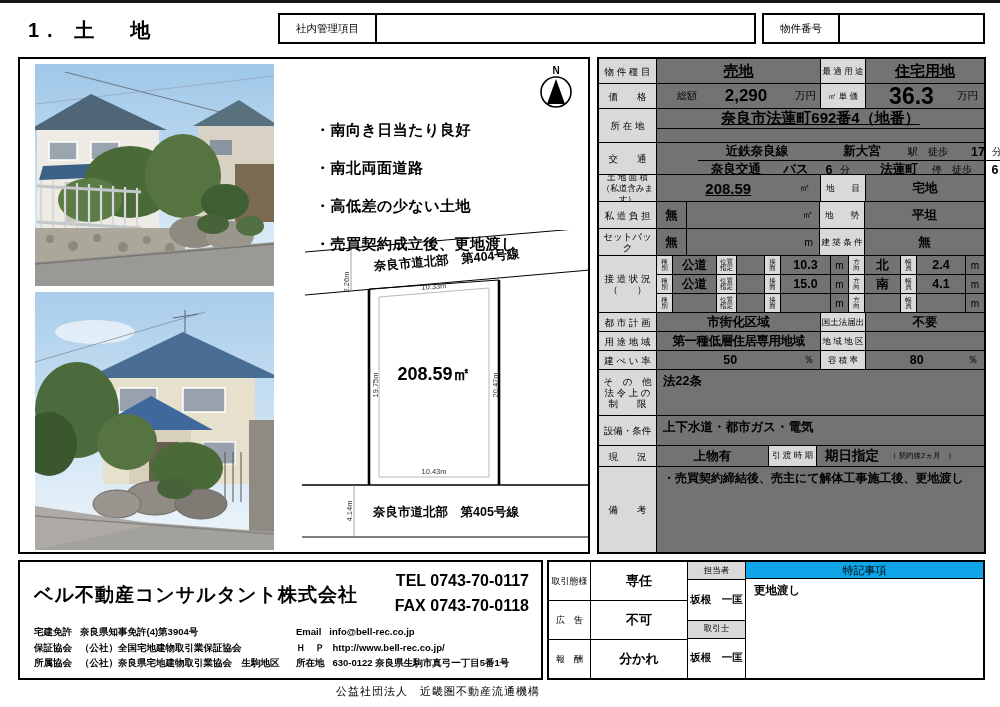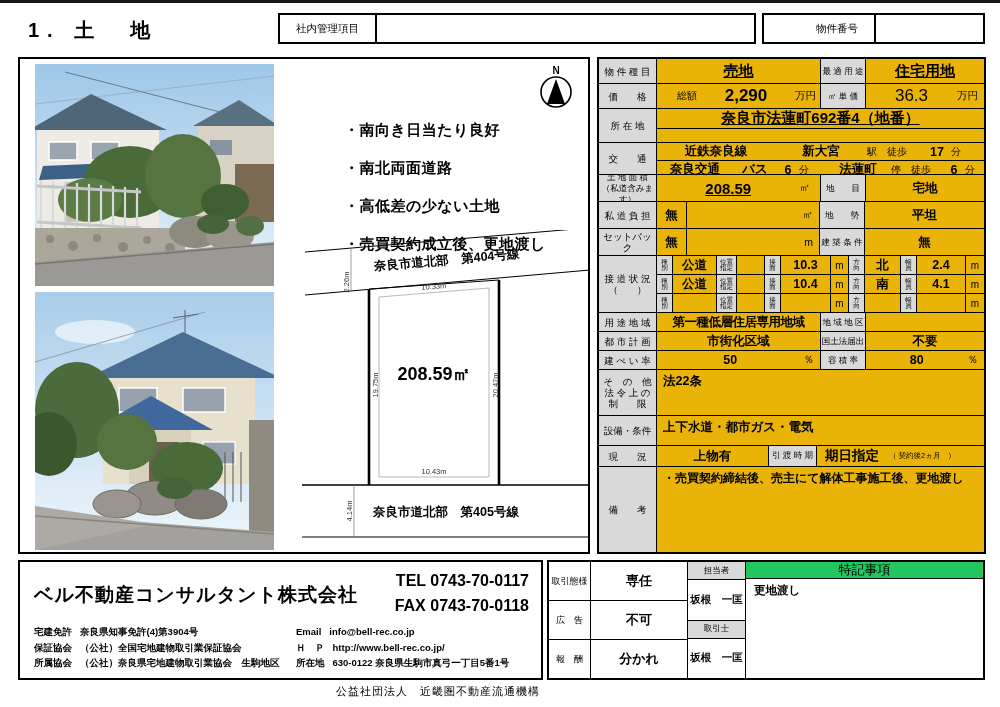--- a/index.html
+++ b/index.html
@@ -9,26 +9,26 @@
   }
   .topbar{position:absolute;left:0;top:0;width:1000px;height:3px;background:#161616;}
   
   .page-title{position:absolute;left:28px;top:17px;font-size:20px;font-weight:700;letter-spacing:8px;}
   .hdr-box{position:absolute;top:13px;height:31px;border:2px solid #000;display:flex;box-sizing:border-box;background:#fff;}
   .hdr-box .lbl{border-right:2px solid #000;font-size:10.5px;display:flex;align-items:center;justify-content:center;box-sizing:border-box;}
   .hdr-box .val{flex:1;}
   
   .left-panel{position:absolute;left:18px;top:57px;width:572px;height:497px;border:2px solid #000;box-sizing:border-box;background:#fff;}
   .photo{position:absolute;left:15px;width:239px;display:block;}
-  .bullets{position:absolute;left:324px;top:62px;width:240px;}
+  .bullets{position:absolute;left:295px;top:62px;width:240px;}
   .bullet-item{font-size:15px;font-weight:700;margin-bottom:19px;letter-spacing:0.5px;}
   .compass{position:absolute;left:517px;top:4px;}
   .diagram{position:absolute;left:282px;top:171px;}
   
-  .spec-table{position:absolute;left:597px;top:57px;width:389px;height:497px;border:2px solid #000;box-sizing:border-box;display:flex;flex-direction:column;background:#eab308;}
+  .spec-table{position:absolute;left:597px;top:57px;width:389px;height:497px;border:2px solid #000;box-sizing:border-box;display:flex;flex-direction:column;background:#737373;}
   .row{display:flex;border-bottom:1.5px solid #000;box-sizing:border-box;flex-shrink:0;}
   .row.last{border-bottom:none;flex:1;}
   .cell{border-right:1px solid #000;display:flex;align-items:center;justify-content:center;box-sizing:border-box;overflow:hidden;}
   .cell.noline{border-right:none;}
   .gray{background:#d9d9d9;}
   .c-label{width:58px;font-size:9.5px;flex-shrink:0;white-space:pre-line;text-align:center;line-height:11px;}
   .c-main{width:164px;flex-shrink:0;}
   .c-sub{width:45px;font-size:8.5px;flex-shrink:0;white-space:pre-line;text-align:center;line-height:9px;}
   .c-end{flex:1;}
   .big{font-size:15px;font-weight:700;text-decoration:underline;}
@@ -51,37 +51,37 @@
   .deal-colA{width:139px;display:flex;flex-direction:column;border-right:1.5px solid #000;box-sizing:border-box;flex-shrink:0;}
   .deal-rowA{flex:1;display:flex;box-sizing:border-box;}
   .deal-rowA+.deal-rowA{border-top:1.5px solid #000;}
   .deal-rowA .k{width:42px;border-right:1px solid #000;font-size:9px;display:flex;align-items:center;justify-content:center;white-space:pre-line;text-align:center;box-sizing:border-box;}
   .deal-rowA .v{flex:1;display:flex;align-items:center;justify-content:center;font-size:13px;font-weight:700;}
   .deal-colB{width:58px;display:flex;flex-direction:column;border-right:1.5px solid #000;box-sizing:border-box;flex-shrink:0;}
   .deal-colB .hd{height:18px;border-bottom:1px solid #000;background:#d9d9d9;font-size:8.5px;display:flex;align-items:center;justify-content:center;box-sizing:border-box;flex-shrink:0;}
   .deal-colB .nm{flex:1;display:flex;align-items:center;justify-content:center;font-size:10.5px;font-weight:700;}
   .deal-colB .nm.b{border-bottom:1px solid #000;}
   .deal-colC{flex:1;display:flex;flex-direction:column;}
-  .deal-colC .hd{height:16px;border-bottom:1px solid #000;background:#22c55e;font-size:13px;display:flex;align-items:center;justify-content:center;flex-shrink:0;}
+  .deal-colC .hd{height:16px;border-bottom:1px solid #000;background:#0ea5e9;font-size:11px;display:flex;align-items:center;justify-content:center;flex-shrink:0;}
   .deal-colC .bd{flex:1;font-size:11.5px;font-weight:700;padding:4px 8px;box-sizing:border-box;}
   
   .footer{position:absolute;left:0;top:684px;width:876px;text-align:center;font-size:11px;letter-spacing:1px;}
   svg text{font-family:"Liberation Sans","DejaVu Sans",sans-serif;}
 </style>
 </head>
 <body>
 
 <div class="topbar"></div>
 
 <div class="page-title">1. 土　地</div>
 <div class="hdr-box" style="left:278px;width:478px;">
   <div class="lbl" style="width:97px;">社内管理項目</div>
   <div class="val"></div>
 </div>
-<div class="hdr-box" style="left:762px;width:223px;padding-left:36px;">
+<div class="hdr-box" style="left:762px;width:223px;">
   <div class="lbl" style="width:76px;">物件番号</div>
   <div class="val"></div>
 </div>
 
 <div class="left-panel">
 
   <svg class="photo" style="top:5px;height:222px;" viewBox="0 0 239 222">
     <defs>
       <linearGradient id="sky1" x1="0" y1="0" x2="0" y2="1">
         <stop offset="0" stop-color="#9ec7e8"></stop>
@@ -230,34 +230,34 @@
 
   <div class="row" style="height:25px;">
     <div class="cell c-label gray">価　　格</div>
     <div class="cell c-main" style="justify-content:flex-start;">
       <span class="sm" style="margin-left:20px;">総額</span>
       <span style="flex:1;text-align:center;font-size:17px;font-weight:700;">2,290</span>
       <span class="unit" style="margin-right:4px;">万円</span>
     </div>
     <div class="cell c-sub gray">㎡ 単 価</div>
     <div class="cell c-end noline">
-      <span style="flex:1;text-align:center;font-size:17px;font-weight:400;">36.3</span>
+      <span style="flex:1;text-align:center;font-size:23px;font-weight:700;">36.3</span>
       <span class="unit" style="margin-right:6px;">万円</span>
     </div>
   </div>
 
   <div class="row" style="height:34px;">
     <div class="cell c-label gray">所 在 地</div>
     <div class="c-end" style="display:flex;flex-direction:column;">
       <div style="flex:1;display:flex;align-items:center;justify-content:center;border-bottom:1px solid #000;" class="big">奈良市法蓮町692番4（地番）</div>
       <div style="flex:1;"></div>
     </div>
   </div>
 
-  <div class="row" style="height:32px;">
+  <div class="row" style="height:32px;gap:41px;">
     <div class="cell c-label gray">交　　通</div>
     <div class="c-end" style="display:flex;flex-direction:column;">
       <div class="subrow mid">
         <span style="width:118px;text-align:center;">近鉄奈良線</span>
         <span style="width:92px;text-align:center;">新大宮</span>
         <span class="sm" style="width:56px;font-weight:400;">駅　徒歩</span>
         <span style="width:28px;text-align:center;">17</span>
         <span class="sm" style="font-weight:400;">分</span>
       </div>
       <div class="subrow mid">
@@ -333,21 +333,21 @@
       </div>
       <div class="subrow">
         <span class="cell t-tiny gray" style="width:16px;height:100%;">種
 別</span>
         <span class="cell mid" style="width:44px;height:100%;">公道</span>
         <span class="cell t-tiny gray" style="width:20px;height:100%;">位置
 指定</span>
         <span class="cell" style="width:28px;height:100%;"></span>
         <span class="cell t-tiny gray" style="width:16px;height:100%;">接
 面</span>
-        <span class="cell mid" style="width:50px;height:100%;">10.4</span>
+        <span class="cell mid" style="width:50px;height:100%;">15.0</span>
         <span class="cell sm" style="width:18px;height:100%;">m</span>
         <span class="cell t-tiny gray" style="width:16px;height:100%;">方
 向</span>
         <span class="cell mid" style="width:36px;height:100%;">南</span>
         <span class="cell t-tiny gray" style="width:16px;height:100%;">幅
 員</span>
         <span class="cell mid" style="flex:1;height:100%;">4.1</span>
         <span class="cell sm noline" style="width:18px;height:100%;">m</span>
       </div>
       <div class="subrow">
@@ -366,31 +366,31 @@
         <span class="cell mid" style="width:36px;height:100%;"></span>
         <span class="cell t-tiny gray" style="width:16px;height:100%;">幅
 員</span>
         <span class="cell mid" style="flex:1;height:100%;"></span>
         <span class="cell sm noline" style="width:18px;height:100%;">m</span>
       </div>
     </div>
   </div>
 
   <div class="row" style="height:19px;">
+    <div class="cell c-label gray">都 市 計 画</div>
+    <div class="cell c-main mid">市街化区域</div>
+    <div class="cell c-sub gray">国土法届出</div>
+    <div class="cell c-end noline mid">不要</div>
+  </div>
+
+  <div class="row" style="height:19px;">
     <div class="cell c-label gray">用 途 地 域</div>
     <div class="cell c-main mid" style="letter-spacing:-0.5px;">第一種低層住居専用地域</div>
     <div class="cell c-sub gray">地 域 地 区</div>
     <div class="cell c-end noline"></div>
-  </div>
-
-  <div class="row" style="height:19px;">
-    <div class="cell c-label gray">都 市 計 画</div>
-    <div class="cell c-main mid">市街化区域</div>
-    <div class="cell c-sub gray">国土法届出</div>
-    <div class="cell c-end noline mid">不要</div>
   </div>
 
   <div class="row" style="height:19px;">
     <div class="cell c-label gray">建 ぺ い 率</div>
     <div class="cell c-main">
       <span style="flex:1;text-align:center;" class="mid">50</span>
       <span class="unit" style="margin-right:6px;">％</span>
     </div>
     <div class="cell c-sub gray">容 積 率</div>
     <div class="cell c-end noline">

